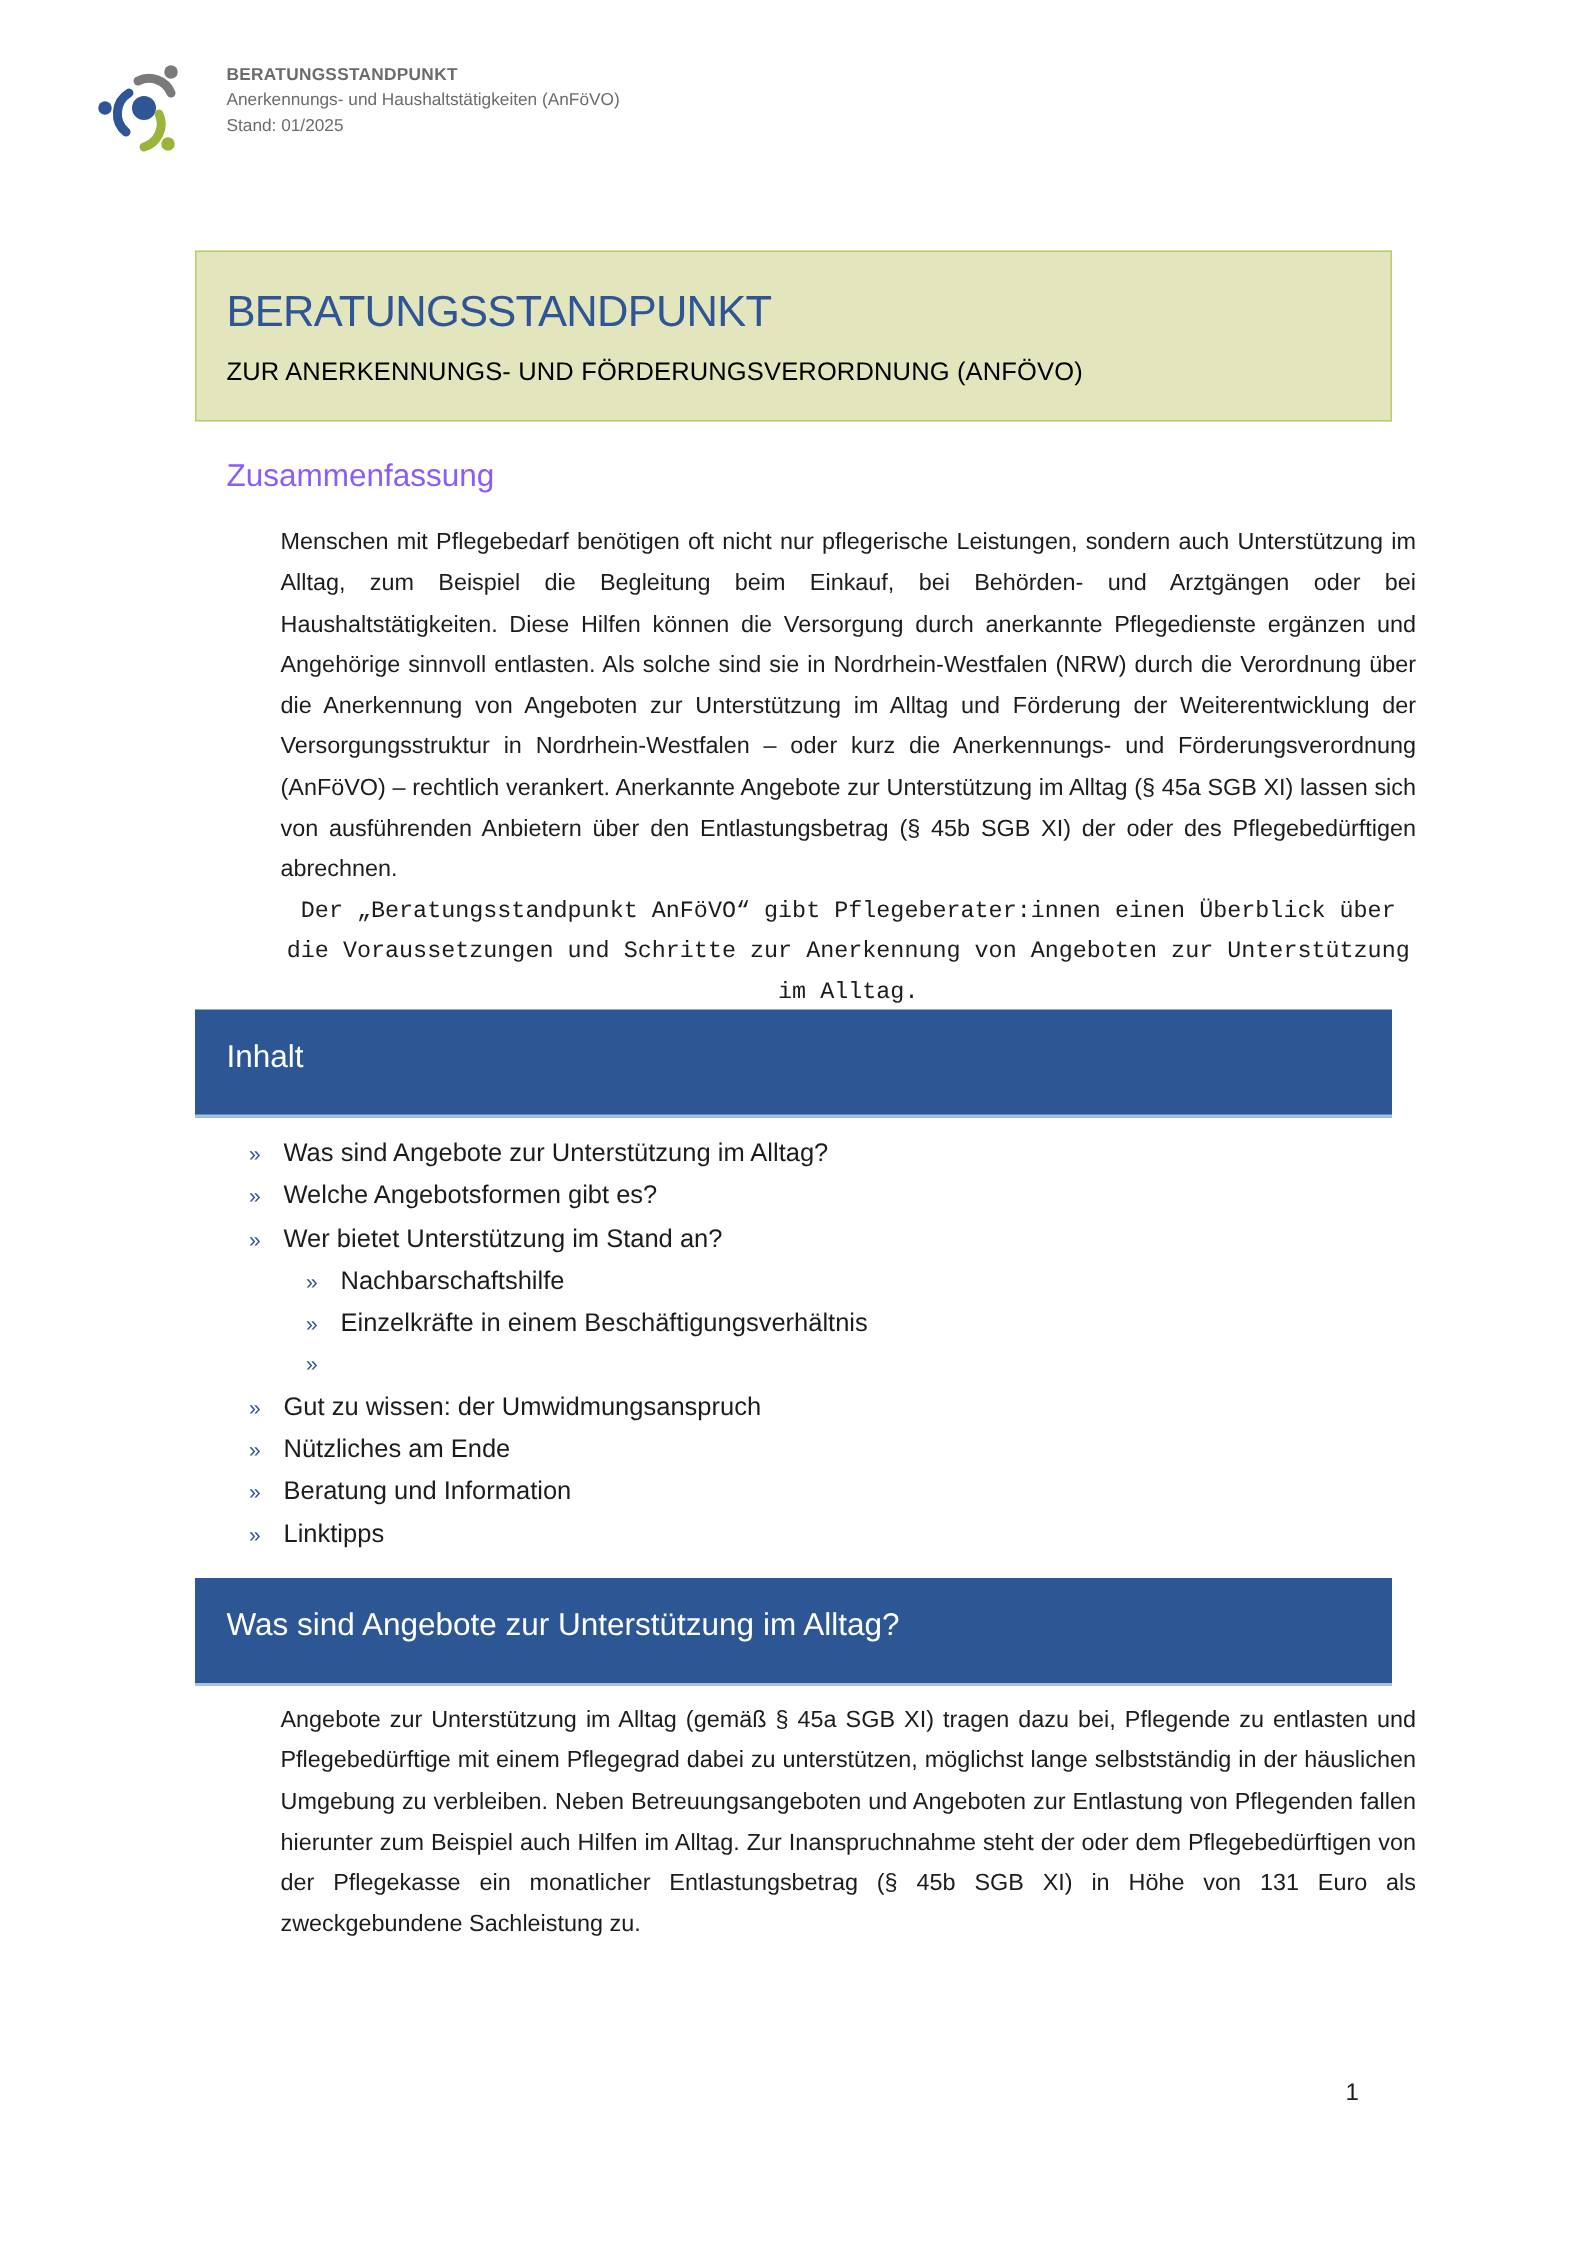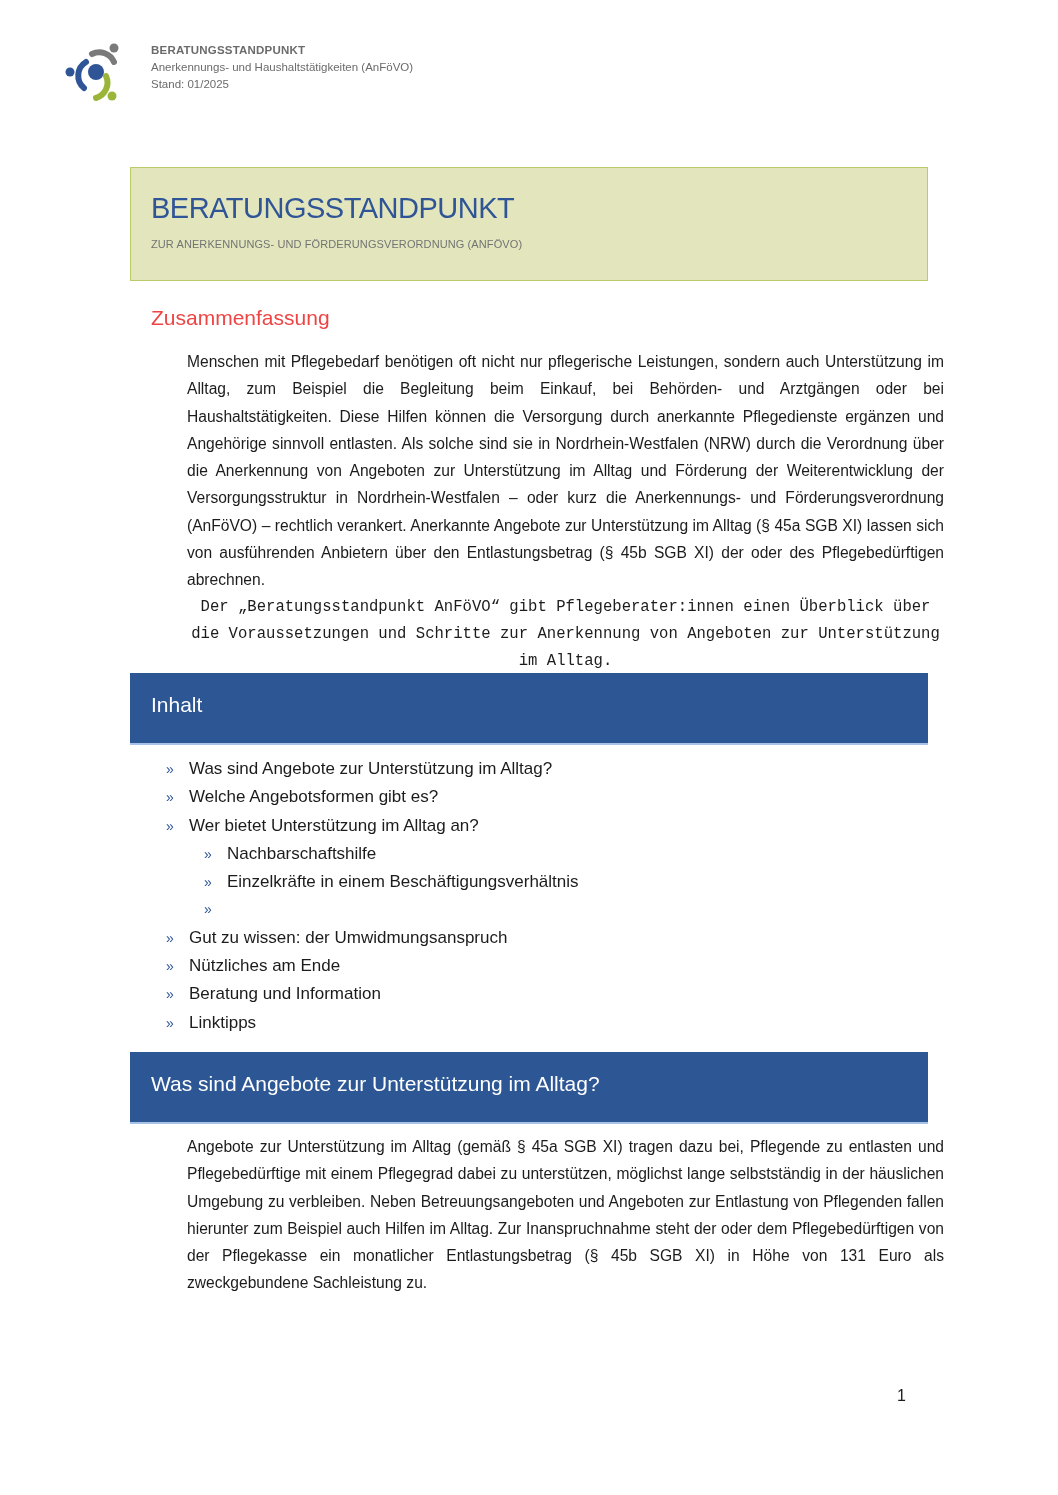--- a/index.html
+++ b/index.html
@@ -21,26 +21,26 @@
       position: absolute; left: 130px; top: 167px; width: 798px; height: 114px;
       background: #e3e6bd; border: 1px solid #bccb6a;
     }
     .title-box .main-title {
       position: absolute; left: 20px; top: 24px;
       font-size: 29px; color: #2f5597; letter-spacing: -0.5px;
       font-family: "Liberation Sans", sans-serif;
     }
     .title-box .sub-title {
       position: absolute; left: 20px; top: 70px;
-      font-size: 11px; color: #737373; letter-spacing: 0.1px;
+      font-size: 17px; color: #000000; letter-spacing: 0.1px;
     }
 
     .section-heading-light {
       position: absolute; left: 151px; top: 306px;
-      font-size: 21px; color: #ef4444;
+      font-size: 21px; color: #8b5cf6;
     }
 
     .para {
       position: absolute; left: 151px; width: 757px;
       font-size: 15.6px; line-height: 27.3px; color: #1c1c1c;
       text-align: justify;
       margin-left: 36px;
     }
     .para p { margin: 0; }
 
@@ -113,21 +113,21 @@
   <li>
       <span class="bullet">»</span>
       <span class="toc-label">Was sind Angebote zur Unterstützung im Alltag?</span>
     </li>
   <li>
       <span class="bullet">»</span>
       <span class="toc-label">Welche Angebotsformen gibt es?</span>
     </li>
   <li>
       <span class="bullet">»</span>
-      <span class="toc-label">Wer bietet Unterstützung im Alltag an?</span>
+      <span class="toc-label">Wer bietet Unterstützung im Stand an?</span>
     </li>
   <li class="sub">
       <span class="bullet">»</span>
       <span class="toc-label">Nachbarschaftshilfe</span>
     </li>
   <li class="sub">
       <span class="bullet">»</span>
       <span class="toc-label">Einzelkräfte in einem Beschäftigungsverhältnis</span>
     </li>
   <li class="sub">

